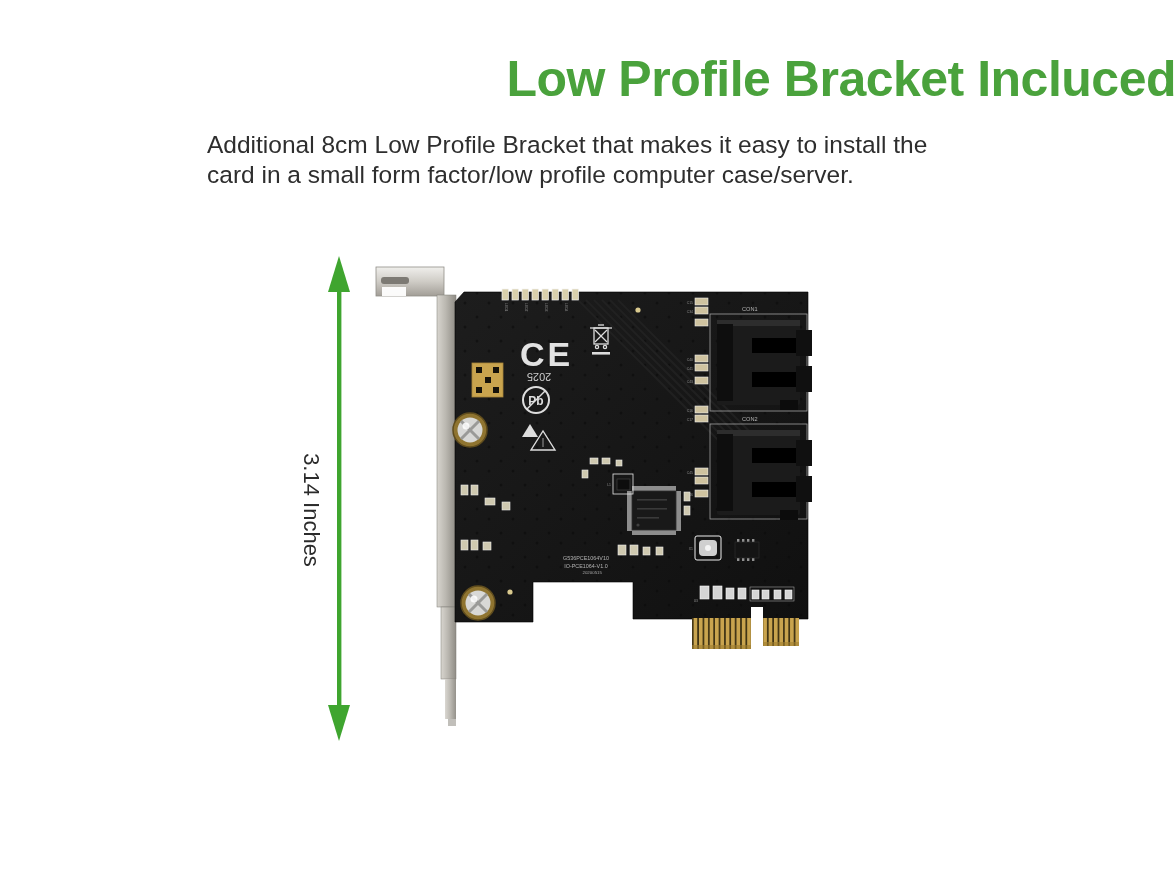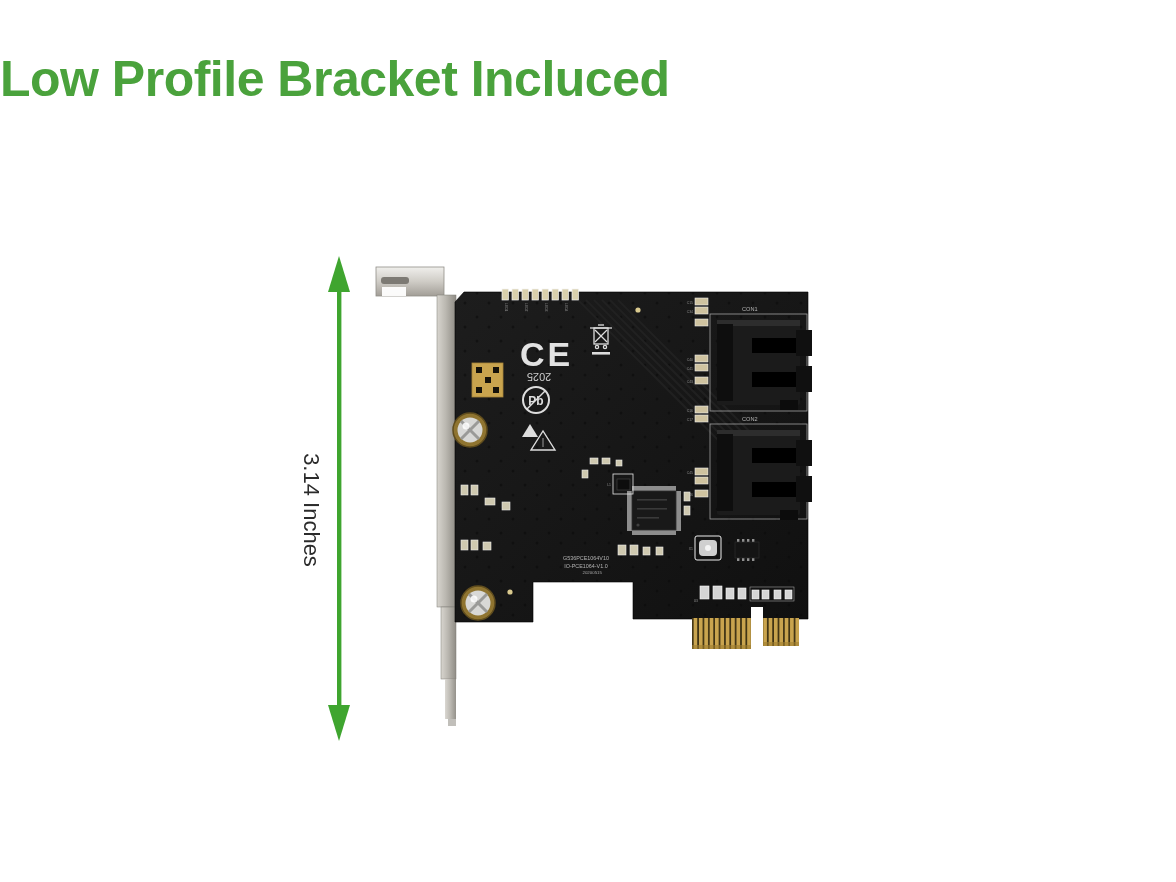--- a/index.html
+++ b/index.html
@@ -1,31 +1,35 @@
 <!DOCTYPE html>
 <html><head>
 <meta charset="utf-8">
 <style>
   html,body{margin:0;padding:0;background:#fff;}
   .page{position:relative;width:1176px;height:882px;background:#ffffff;overflow:hidden;
         font-family:"Liberation Sans",sans-serif;}
-  .title{position:absolute;top:52px;left:0;right:0;text-align:left;
+  .title{position:absolute;top:52px;left:0;right:0;text-align:right;
          font-size:50px;font-weight:700;color:#4AA23C;letter-spacing:-0.5px;line-height:1.1;}
   .desc{position:absolute;top:130px;left:207px;width:780px;
         font-size:24.5px;line-height:30px;color:#2e2e2e;font-weight:400;}
   svg{position:absolute;left:280px;top:240px;font-family:"Liberation Sans",sans-serif;}
   text{user-select:none;}
 </style>
 </head>
 <body>
 
 <div class="page">
 
   <div class="title">Low Profile Bracket Incluced</div>
 
+  <div class="desc">
+    <div>Additional 8cm Low Profile Bracket that makes it easy to install the</div>
+    <div>card in a small form factor/low profile computer case/server.</div>
+  </div>
 
   <svg width="600" height="520" viewBox="0 0 600 520">
     <defs>
       <linearGradient id="bracketTab" x1="0" y1="0" x2="0" y2="1">
         <stop offset="0" stop-color="#f0efec"></stop>
           <stop offset="0.5" stop-color="#cfccc6"></stop>
           <stop offset="1" stop-color="#a29e97"></stop>
       </linearGradient>
       <linearGradient id="bracketStrip" x1="0" y1="0" x2="1" y2="0">
         <stop offset="0" stop-color="#d8d5cf"></stop>

